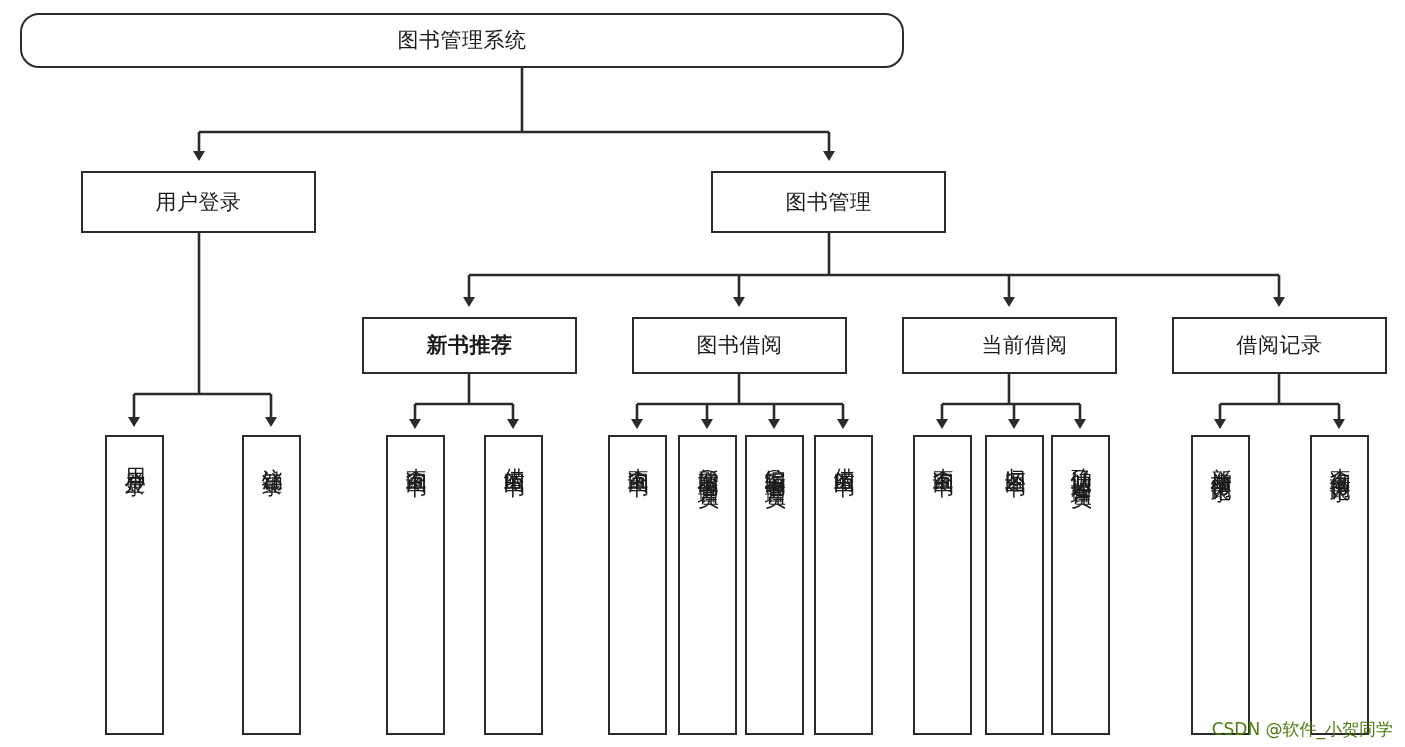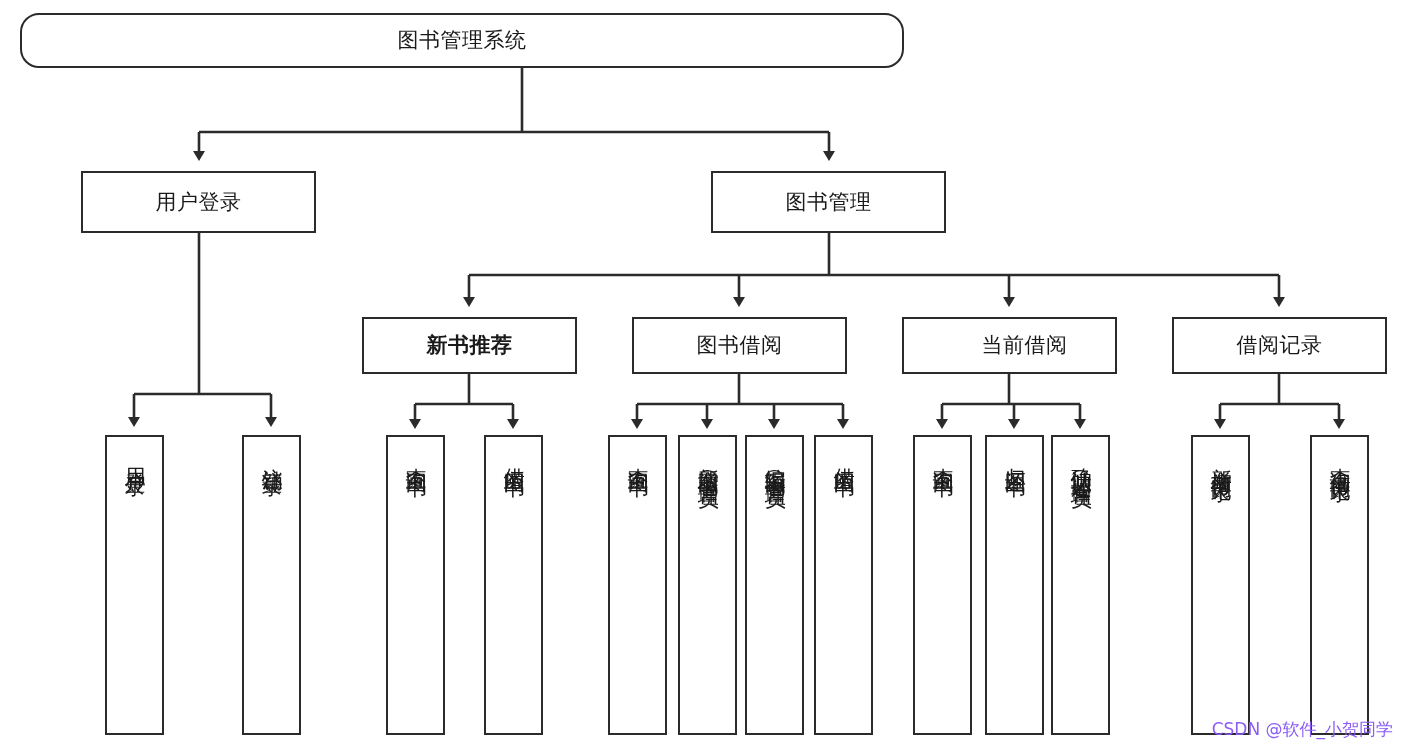--- a/index.html
+++ b/index.html
@@ -57,21 +57,21 @@
     font-size: 21px;
     line-height: 1.12;
     letter-spacing: 3px;
     white-space: nowrap;
   }
   #watermark {
     position: absolute;
     right: 12px;
     bottom: 6px;
     font-size: 17px;
-    color: #8b5cf6;
+    color: #4d7c0f;
     white-space: nowrap;
     z-index: 5;
     font-family: "DejaVu Sans", "Liberation Sans", sans-serif;
   }
 </style>
 </head>
 <body>
 
 <div id="canvas">
 

